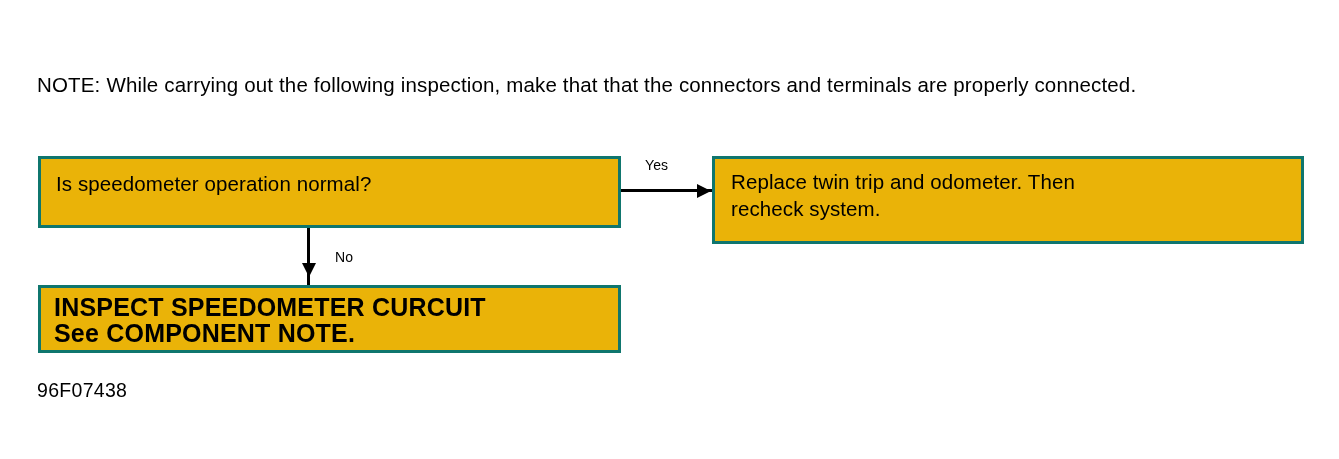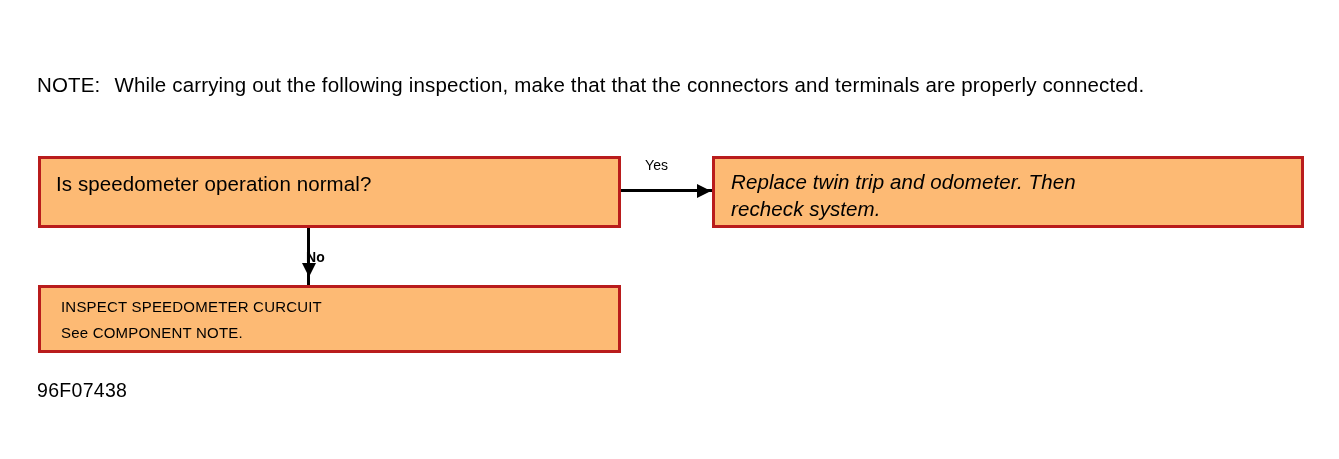--- a/index.html
+++ b/index.html
@@ -28,28 +28,28 @@
     position: absolute;
     left: 37px;
     top: 70px;
     width: 1275px;
     font-size: 20.5px;
     line-height: 29px;
     letter-spacing: 0.15px;
     white-space: normal;
   }
   .note .note-label {
-    margin-right: 14px;
+    margin-right: 6px;
   }
 
   
   .box {
     position: absolute;
-    border: 3px solid #b91c1c;
-    background: #fdba74;
+    border: 3px solid #0f766e;
+    background: #eab308;
     box-sizing: border-box;
   }
   .box-text {
     position: absolute;
     font-size: 20.5px;
     line-height: 27px;
     letter-spacing: 0.1px;
     white-space: pre-line;
   }
 
@@ -61,42 +61,40 @@
   }
   #box-question .box-text {
     left: 15px;
     top: 11px;
   }
 
   #box-replace {
     left: 712px;
     top: 156px;
     width: 592px;
-    height: 72px;
-    font-style: italic;
+    height: 88px;
   }
   #box-replace .box-text {
     left: 16px;
     top: 9px;
   }
 
   #box-inspect {
     left: 38px;
     top: 285px;
     width: 583px;
     height: 68px;
   }
   #box-inspect .box-text {
     left: 13px;
     top: 6px;
-    font-weight: normal;
-    font-size: 15px;
+    font-weight: bold;
+    font-size: 25px;
     line-height: 26px;
     letter-spacing: 0.2px;
-    margin-left: 7px;
   }
 
   
   .h-line {
     position: absolute;
     background: #000000;
     height: 3px;
   }
   .v-line {
     position: absolute;
@@ -125,21 +123,21 @@
   #conn-no-line    { left: 307px; top: 228px; height: 58px; }
   #conn-no-arrow   { left: 302px; top: 263px; }
 
   .edge-label {
     position: absolute;
     font-size: 14px;
     line-height: 22px;
     letter-spacing: 0.1px;
   }
   #label-yes { left: 645px; top: 154px; }
-  #label-no  { left: 306px; top: 246px; font-weight: bold; }
+  #label-no  { left: 335px; top: 246px; }
 
   
   .figure-code {
     position: absolute;
     left: 37px;
     top: 379px;
     font-size: 19.5px;
     letter-spacing: 0.3px;
   }
 </style>

